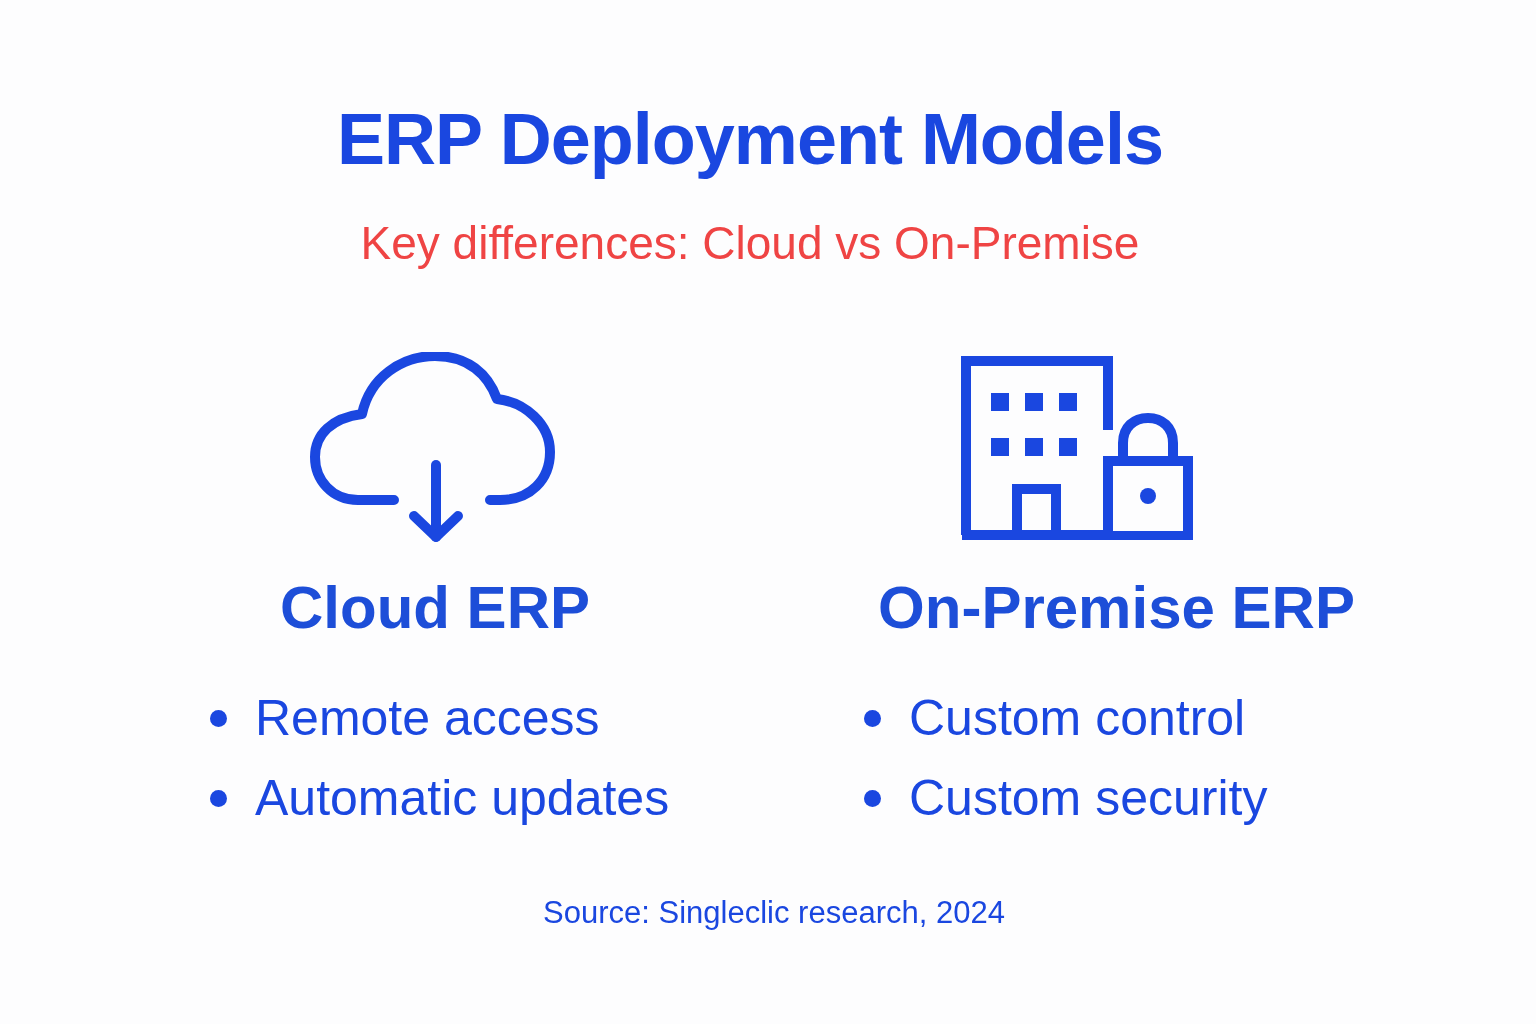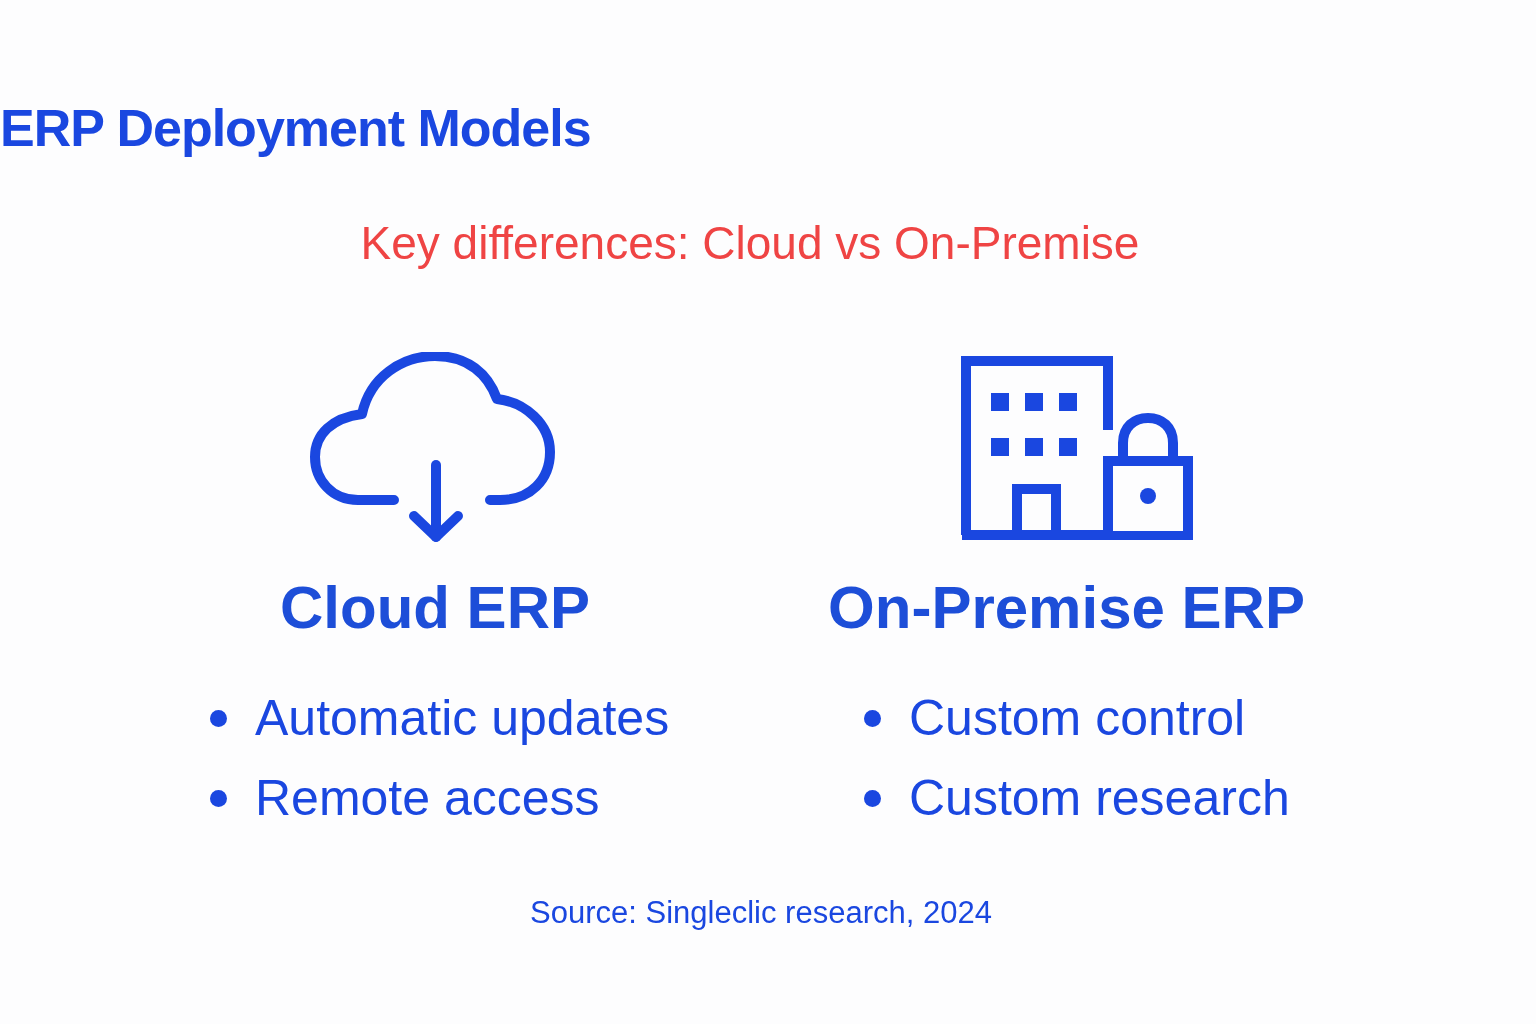--- a/index.html
+++ b/index.html
@@ -1,70 +1,70 @@
 <!DOCTYPE html>
 <html><head>
 <meta charset="utf-8">
 <style>
   html, body { margin:0; padding:0; }
   body {
     width:1536px; height:1024px; background:#fdfdfe; position:relative; overflow:hidden;
     font-family:"Liberation Sans", sans-serif; color:#1a47e0;
   }
   .title {
-    position:absolute; left:0; width:1500px; top:98px; text-align:left;
-    font-size:52px; font-weight:bold; letter-spacing:-1px; color:#1a47e0;
+    position:absolute; left:0; width:1500px; top:98px; text-align:center;
+    font-size:72px; font-weight:bold; letter-spacing:-1px; color:#1a47e0;
   }
   .subtitle {
     position:absolute; left:0; width:1500px; top:216px; text-align:center;
     font-size:46px; color:#ef4444;
   }
   .icon { position:absolute; }
   .cloud-icon { left:310px; top:352px; width:250px; height:195px; }
   .building-icon { left:958px; top:355px; width:236px; height:185px; }
   .col-title {
     position:absolute; font-size:60px; font-weight:bold; text-align:center; color:#1d4ed8;
   }
   .col-title.left { left:185px; width:500px; top:573px; }
-  .col-title.right { left:754px; width:625px; top:573px; }
+  .col-title.right { left:804px; width:625px; top:573px; }
   .bullets { position:absolute; list-style:none; margin:0; padding:0; }
   .bullets.left { left:210px; top:678px; }
   .bullets.right { left:864px; top:678px; }
   .bullets li {
     display:flex; align-items:center; height:80px; font-size:50px; color:#1a47e0;
   }
   .bullets .dot {
     width:17px; height:17px; border-radius:50%; background:#1a47e0; margin-right:28px; flex:none;
   }
   .source {
-    position:absolute; left:0; width:1522px; top:895px; text-align:center; font-size:31px; color:#1a47e0;
+    position:absolute; left:0; width:1522px; top:895px; text-align:center; font-size:31px; color:#1a47e0;padding-left:13px;
   }
 </style>
 </head>
 <body>
 
 <div class="title">ERP Deployment Models</div>
 <div class="subtitle">Key differences: Cloud vs On-Premise</div>
 
 <div class="icon cloud-icon">
   <svg width="250" height="195" viewBox="0 0 250 195" fill="none" stroke="#1a47e0" stroke-width="10" stroke-linecap="round" stroke-linejoin="round">
     <path d="M84 148 H48 C22 148 5 128 5 105 C5 82 22 66 52 62 C60 25 92 4 125 4 C158 4 178 22 187 47 C215 50 240 72 240 100 C240 128 220 148 190 148 H180"></path>
     <line x1="126" y1="113" x2="126" y2="185"></line>
     <polyline points="104,164 126,185 148,164"></polyline>
   </svg>
 </div>
 <div class="col-title left">Cloud ERP</div>
 <ul class="bullets left">
   <li>
       <span class="dot"></span>
-      <span>Automatic updates</span>
+      <span>Remote access</span>
     </li>
   <li>
       <span class="dot"></span>
-      <span>Remote access</span>
+      <span>Automatic updates</span>
     </li>
 </ul>
 
 <div class="icon building-icon">
   <svg width="236" height="185" viewBox="0 0 236 185" fill="none">
     <path d="M8 180 V6 H150 V75" stroke="#1a47e0" stroke-width="10" stroke-linejoin="miter"></path>
     <line x1="4" y1="180" x2="150" y2="180" stroke="#1a47e0" stroke-width="10"></line>
     <g fill="#1a47e0">
       <rect x="33" y="38" width="18" height="18"></rect>
       <rect x="67" y="38" width="18" height="18"></rect>
@@ -80,17 +80,17 @@
   </svg>
 </div>
 <div class="col-title right">On-Premise ERP</div>
 <ul class="bullets right">
   <li>
       <span class="dot"></span>
       <span>Custom control</span>
     </li>
   <li>
       <span class="dot"></span>
-      <span>Custom research</span>
+      <span>Custom security</span>
     </li>
 </ul>
 
 <div class="source">Source: Singleclic research, 2024</div>
 
 </body></html>

